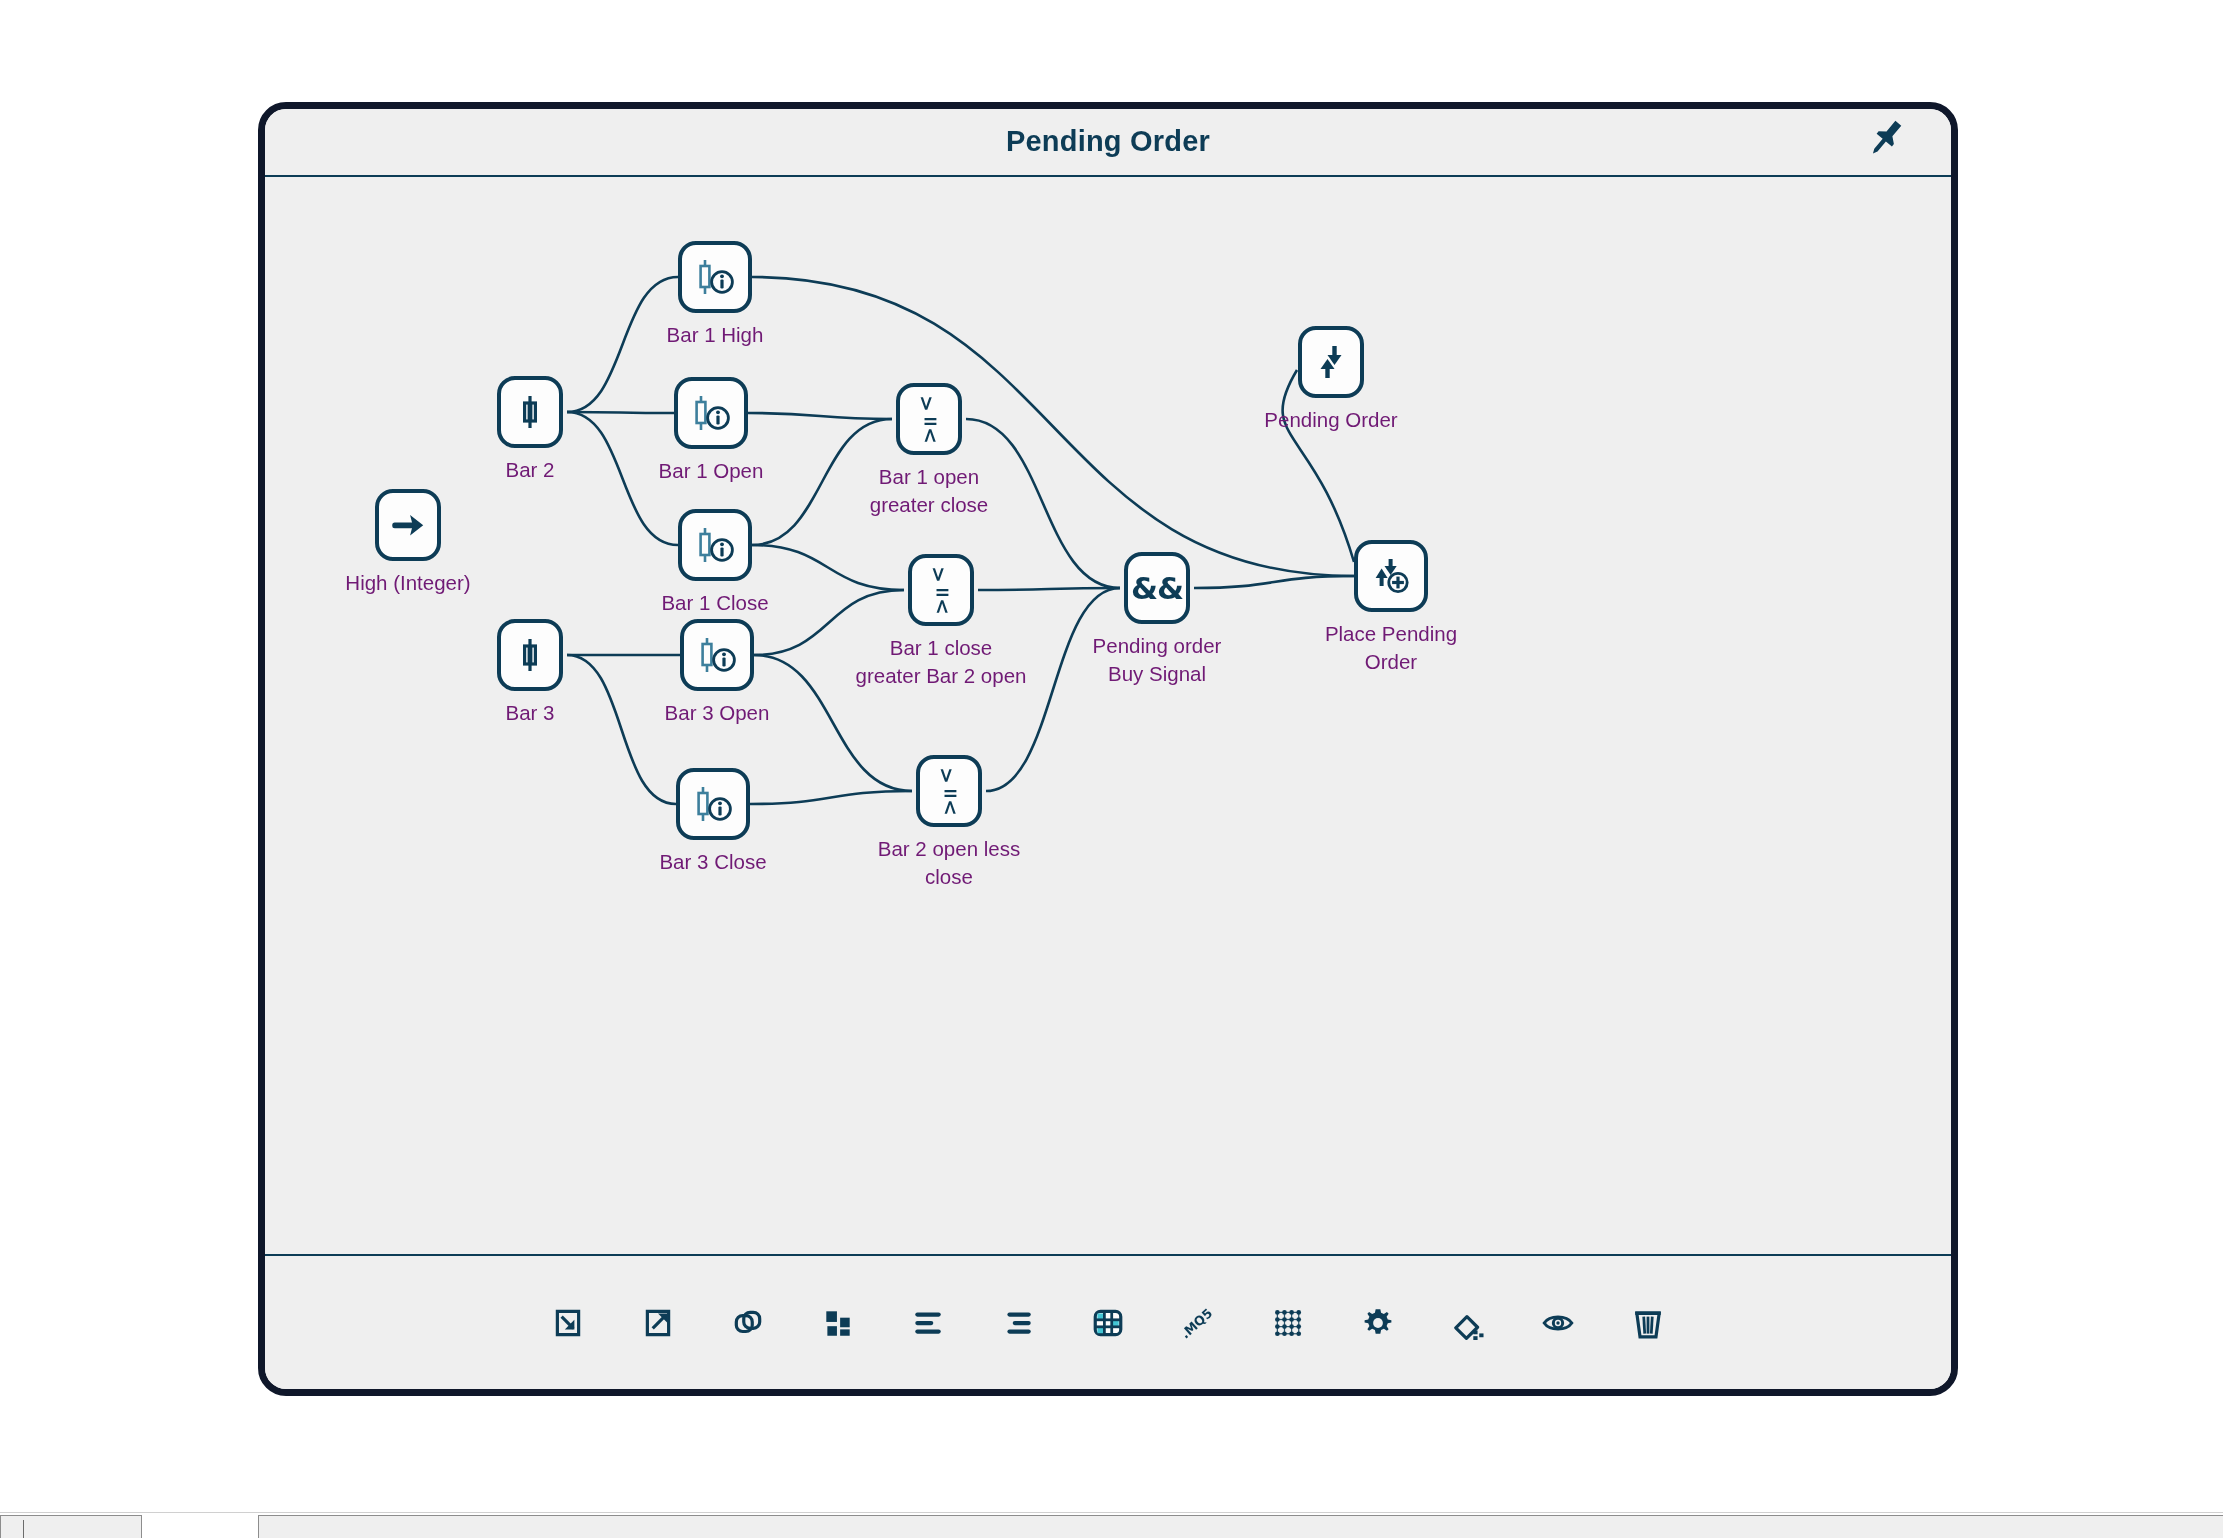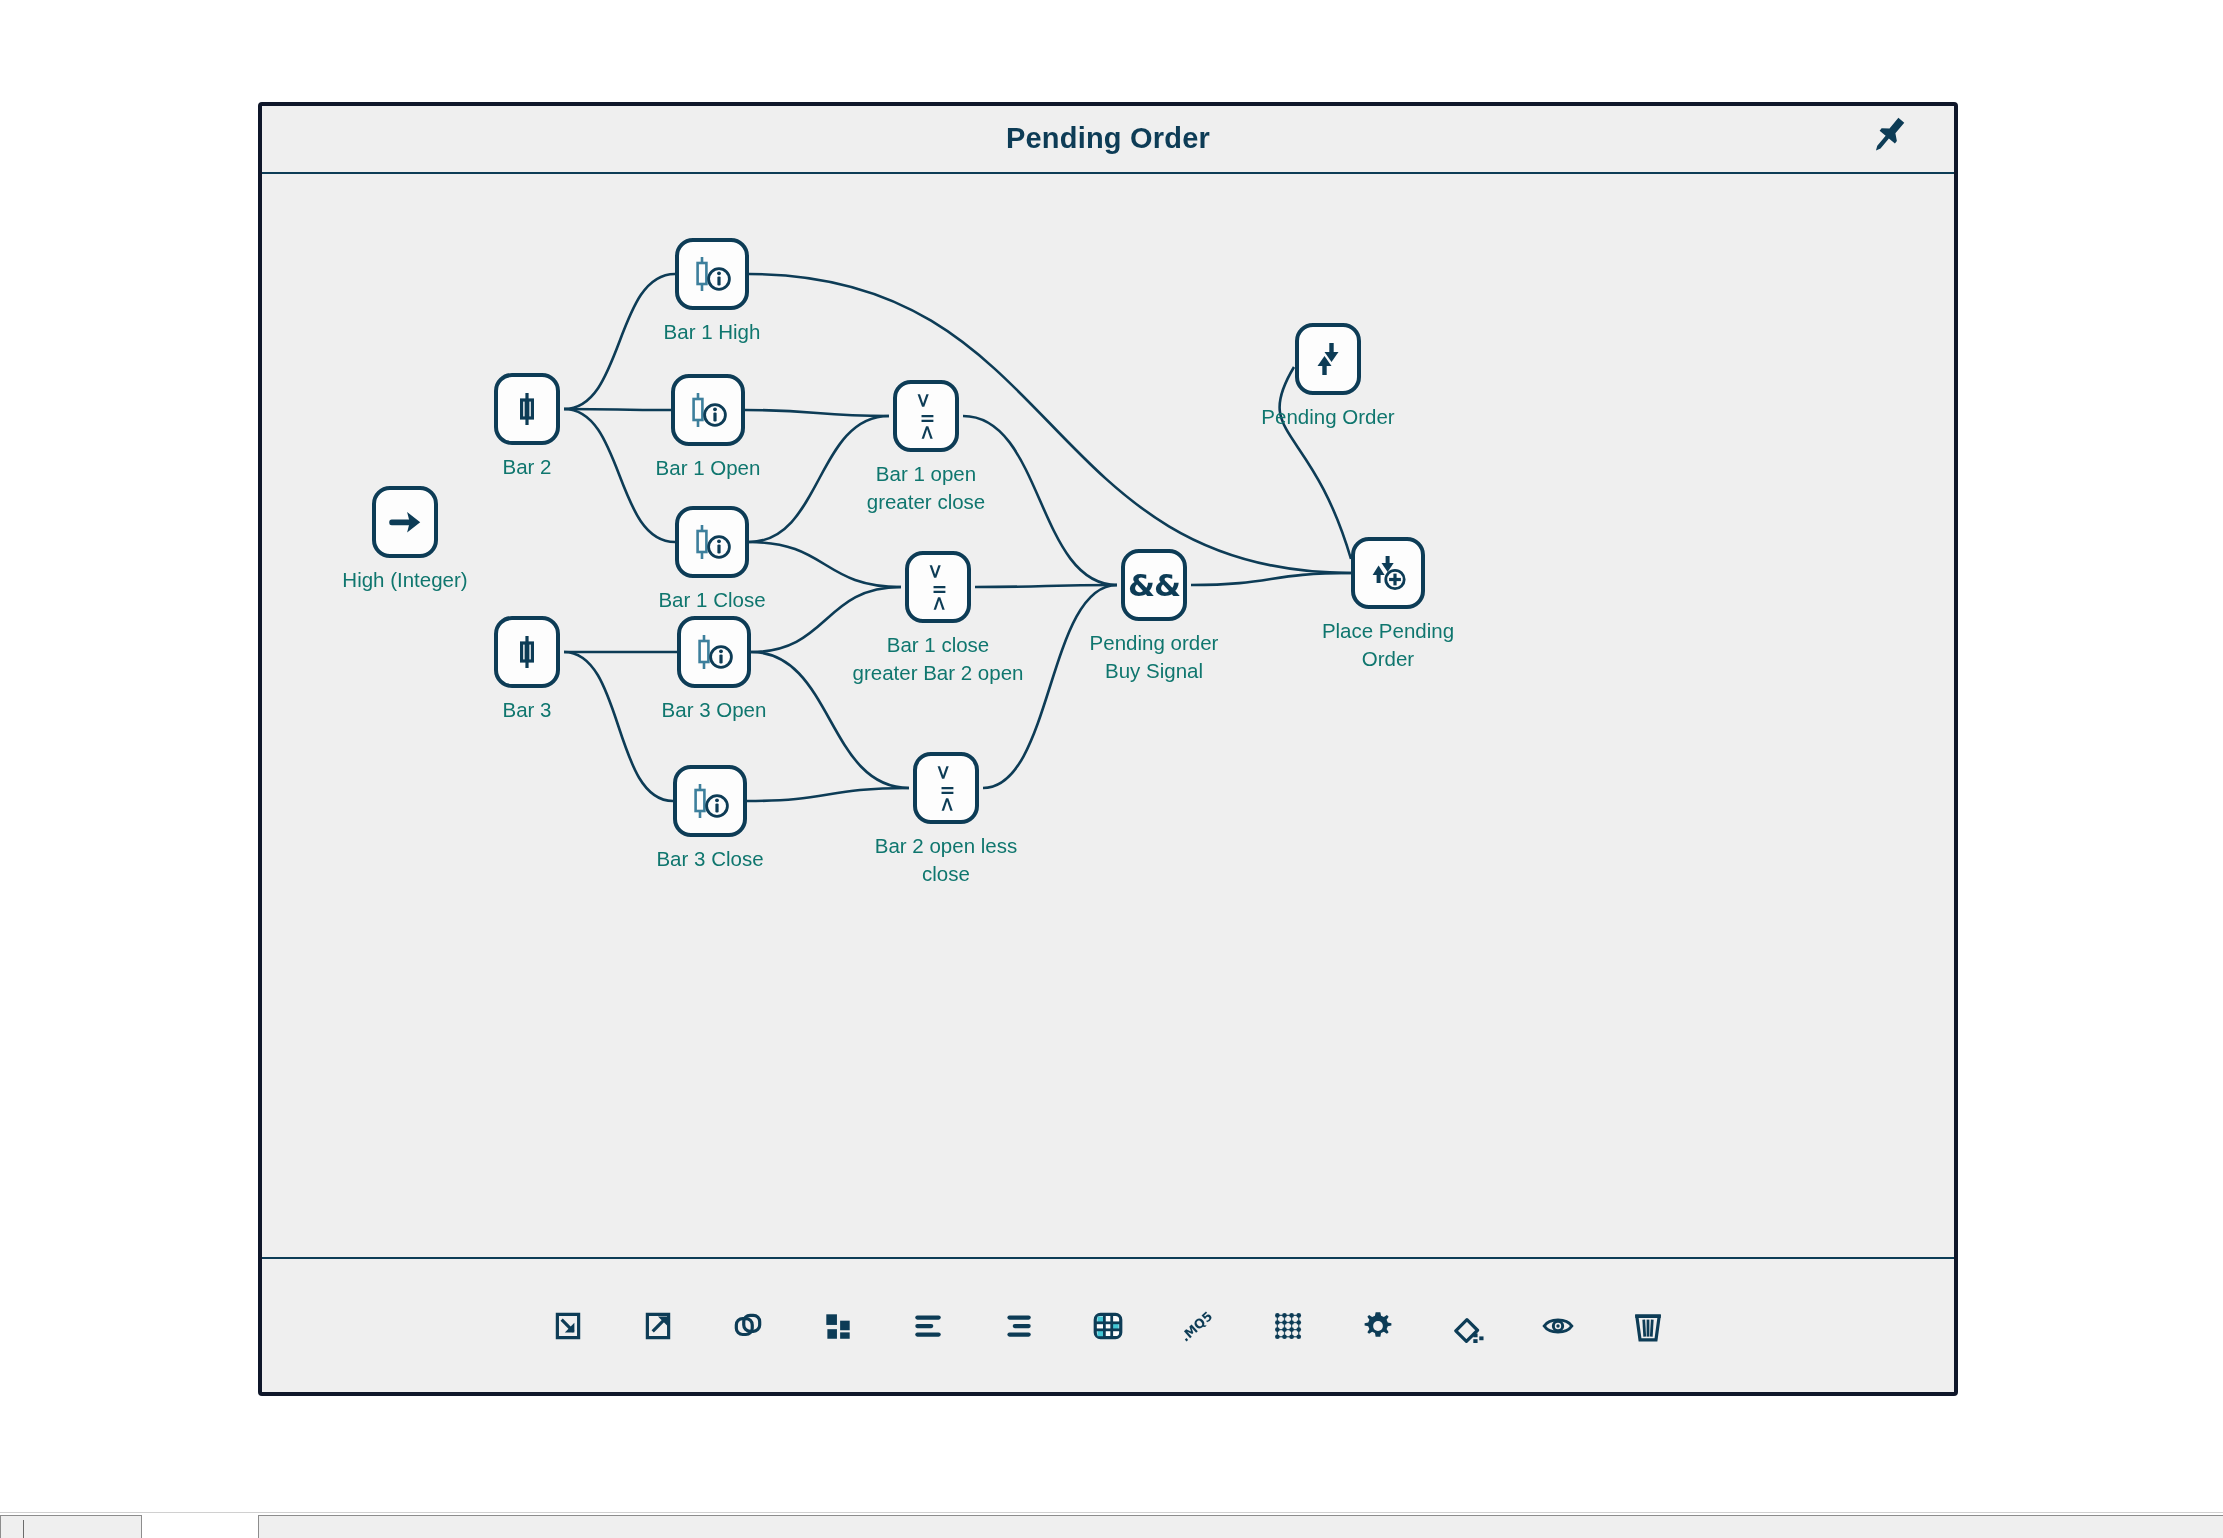--- a/index.html
+++ b/index.html
@@ -22,22 +22,22 @@
   }
 
   
   .panel {
     position: absolute;
     left: 258px;
     top: 102px;
     width: 1700px;
     height: 1294px;
     background: #efefef;
-    border: 4px solid #0f172a;
-    border-radius: 4px;
+    border: 7px solid #0f172a;
+    border-radius: 28px;
     overflow: hidden;
   }
 
   .panel-titlebar {
     position: absolute;
     left: 0; top: 0;
     width: 100%;
     height: 68px;
     background: #efefef;
     border-bottom: 2px solid #0d3c56;
@@ -102,21 +102,21 @@
     width: 74px;
   }
   .node-label {
     position: absolute;
     left: -130px;
     top: 44px;
     width: 260px;
     text-align: center;
     font-size: 20.5px;
     line-height: 28px;
-    color: #0f766e;
+    color: #701a75;
     white-space: pre-line;
   }
   .node-box svg { display: block; }
 
   
   .cmp {
     font-weight: bold;
     color: #0d3c56;
     line-height: 1;
     display: flex;

